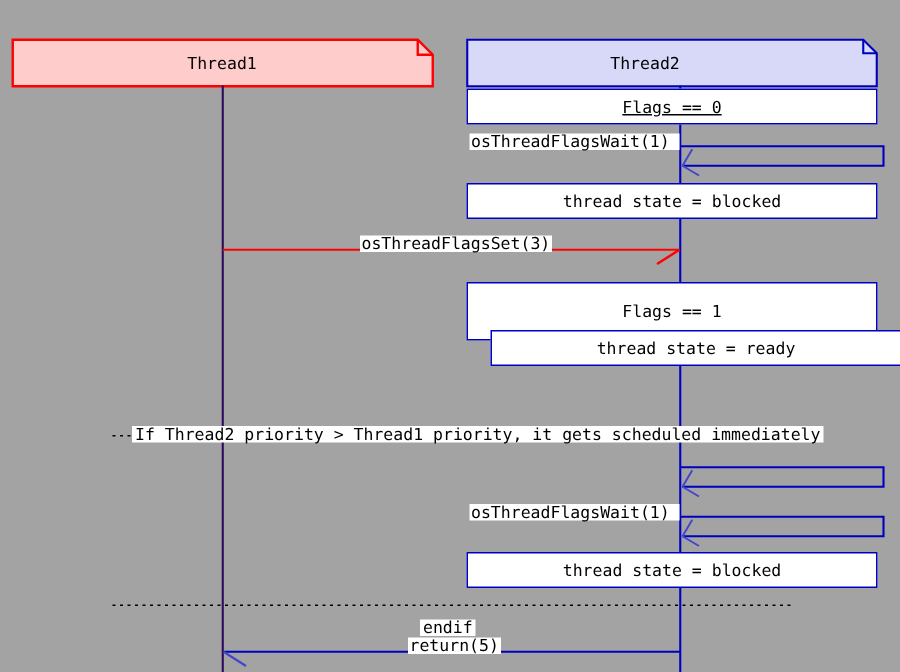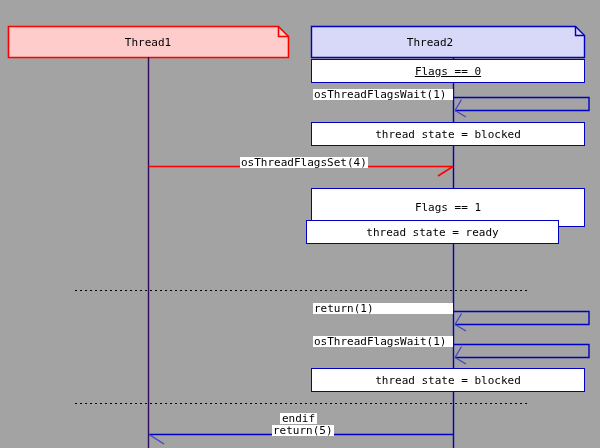--- a/index.html
+++ b/index.html
@@ -143,35 +143,35 @@
   </div>
 
   <div class="state-box" style="left:311px; top:122px; width:274px; height:24px;">
     <span class="state-box-label">thread state = blocked</span>
   </div>
 
   <div class="state-box" style="left:311px; top:188px; width:274px; height:39px;">
     <span class="state-box-label">Flags == 1</span>
   </div>
 
-  <div class="state-box" style="left:306px; top:220px; width:253px; height:24px;">
+  <div class="state-box" style="left:327px; top:220px; width:274px; height:24px;">
     <span class="state-box-label">thread state = ready</span>
   </div>
 
 
   <div class="state-box" style="left:311px; top:368px; width:274px; height:24px;">
     <span class="state-box-label">thread state = blocked</span>
   </div>
 
   <div class="msg-label right-aligned" style="left:313px; top:89px; width:138px;">osThreadFlagsWait(1)</div>
 
-  <div class="msg-label" style="left:240px; top:157px;">osThreadFlagsSet(4)</div>
+  <div class="msg-label" style="left:240px; top:157px;">osThreadFlagsSet(3)</div>
 
-  <div class="msg-label right-aligned" style="left:313px; top:303px; width:138px;">return(1)</div>
 
   <div class="msg-label right-aligned" style="left:313px; top:336px; width:138px;">osThreadFlagsWait(1)</div>
 
   <div class="msg-label" style="left:272px; top:425px;">return(5)</div>
 
+  <div class="divider-label" style="left:88px; top:284px;">If Thread2 priority &gt; Thread1 priority, it gets scheduled immediately</div>
 
   <div class="divider-label" style="left:280px; top:397px;margin-top:16px;">endif</div>
 
 </div>
 
 </body></html>

